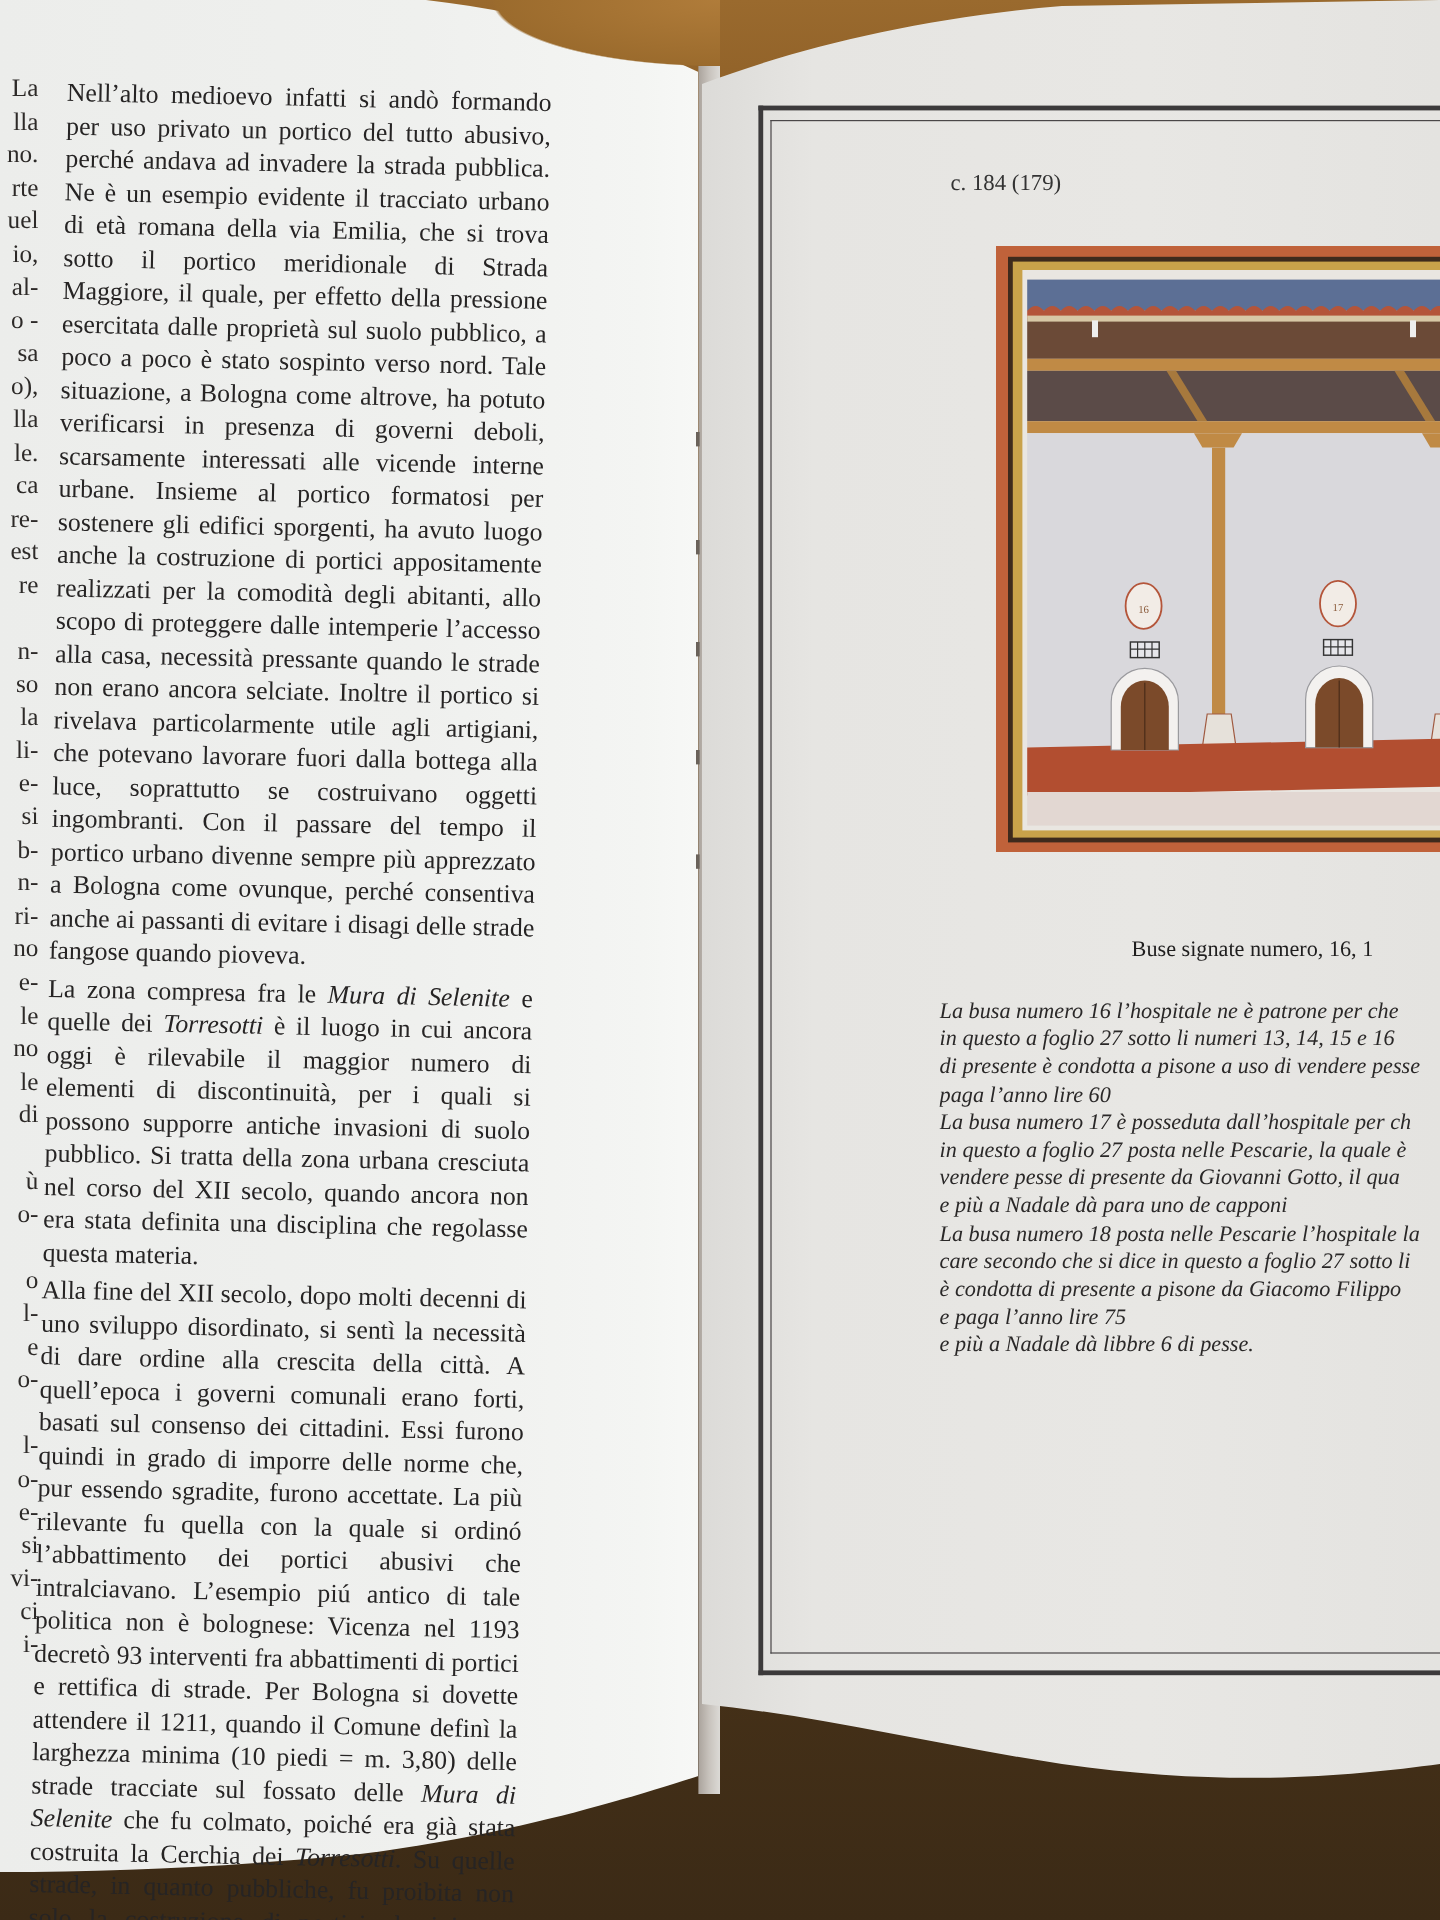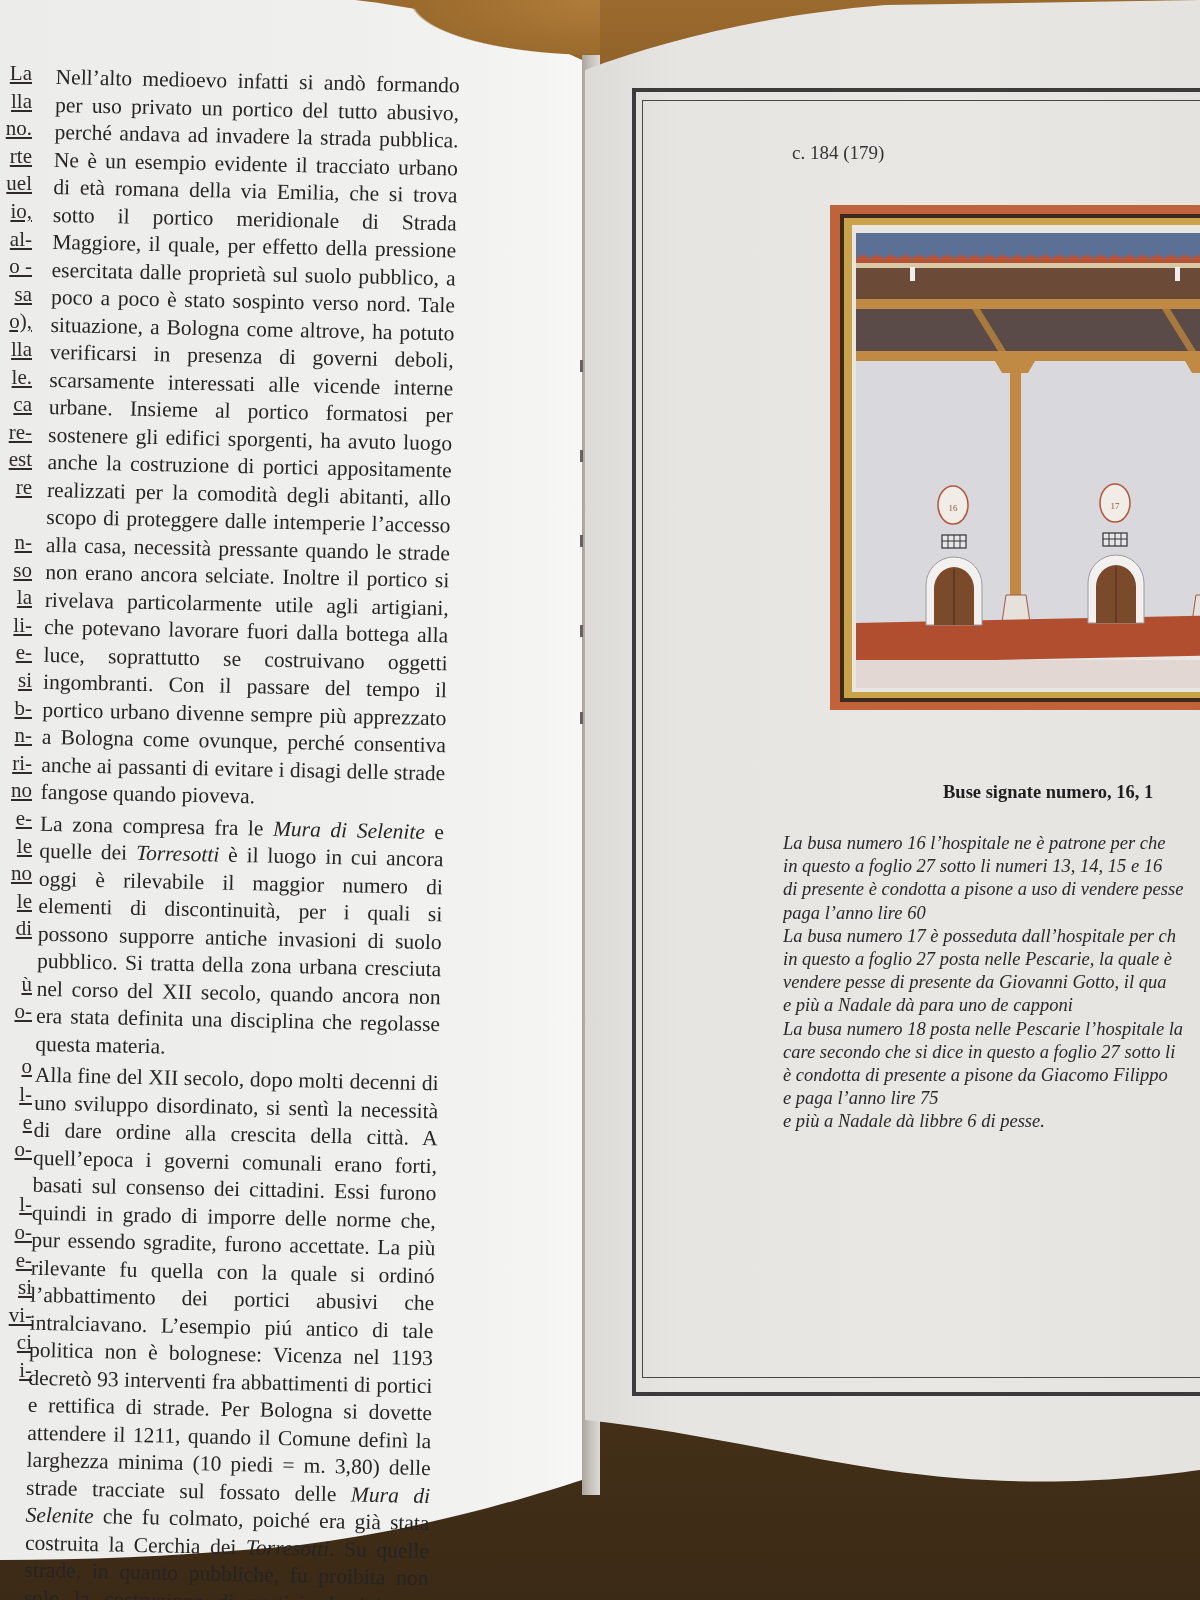--- a/index.html
+++ b/index.html
@@ -48,31 +48,31 @@
   }
   .col-text {
     position: absolute; font-size: 21.5px; line-height: 27.5px; color: #262424;
     text-align: justify;
   }
   .col-text p { margin: 0 0 4px 0; text-indent: 0; }
   .col-text em { font-style: italic; }
   .main-col { left: 56px; top: 64px; width: 404px; transform: rotate(1.2deg); transform-origin: 0 0; }
   .edge-col {
     position: absolute; left: 0; top: 60px; width: 32px; font-size: 21px; line-height: 27.6px;
-    color: #2d2a28; text-align: right; overflow: hidden; text-decoration: underline;
+    color: #2d2a28; text-align: right; overflow: hidden;
   }
   .edge-col div { height: 27.6px; white-space: nowrap; }
   .folio {
     position: absolute; left: 792px; top: 142px; font-size: 19px; color: #333;
   }
   .illustration {
     position: absolute; left: 830px; top: 205px; width: 400px; height: 505px;
   }
   .caption-title {
-    position: absolute; left: 943px; top: 782px; font-weight: bold; font-size: 18.5px; color: #1f1e1e;
+    position: absolute; left: 943px; top: 782px; font-weight: normal; font-size: 18.5px; color: #1f1e1e;
     white-space: nowrap;
   }
   .caption-body {
     position: absolute; left: 783px; top: 832px; width: 430px; font-style: italic;
     font-size: 18.5px; line-height: 23.2px; color: #2a2828; white-space: nowrap; overflow: hidden;
   }
   .caption-body div { height: 23.2px; }
 </style>
 </head>
 <body>

